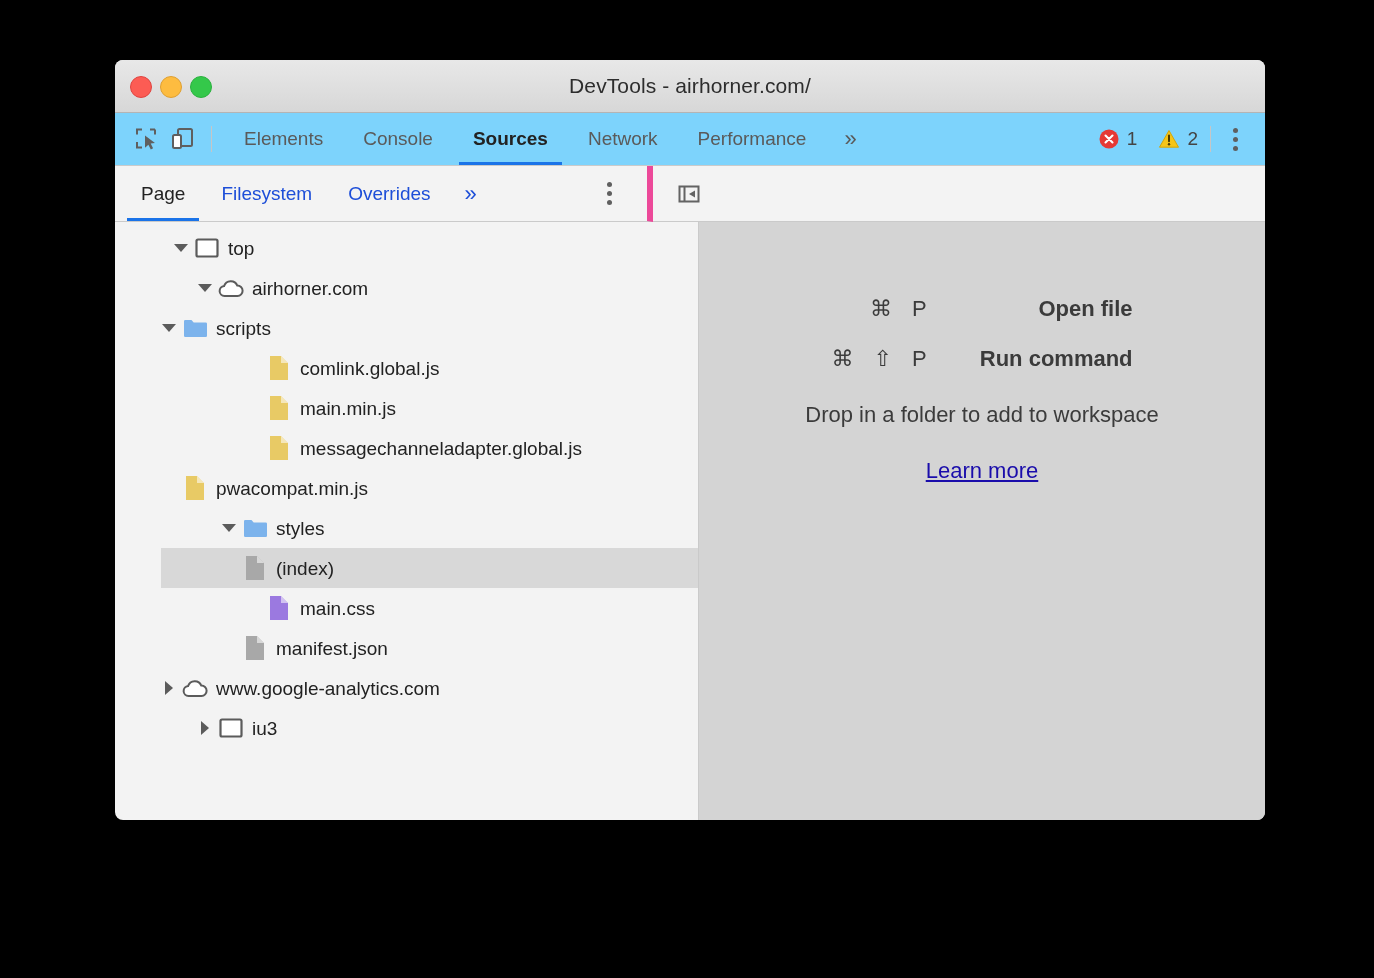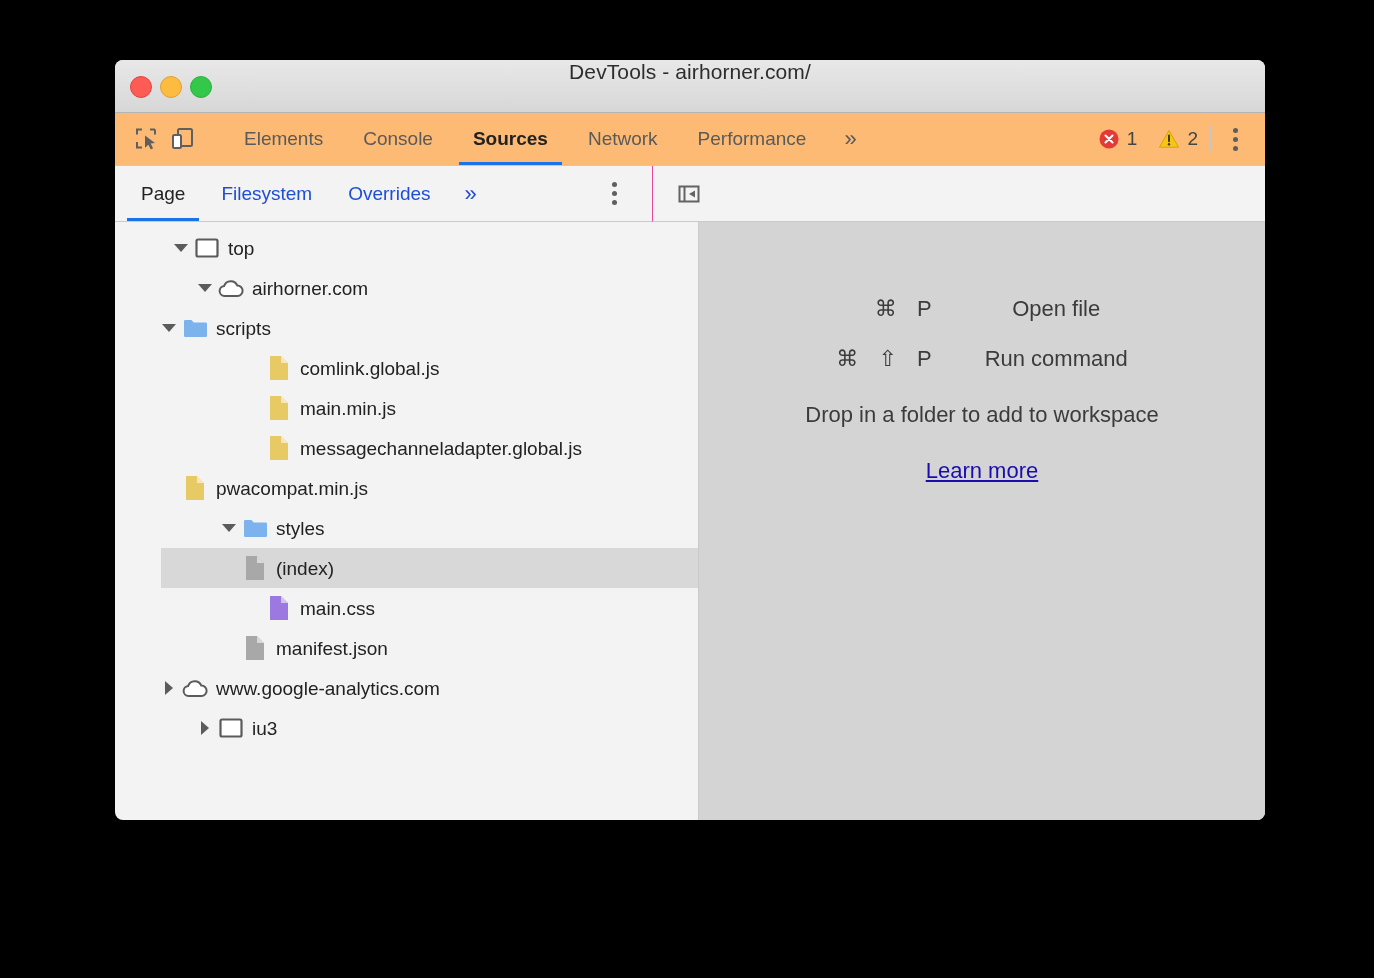--- a/index.html
+++ b/index.html
@@ -24,21 +24,21 @@
     box-shadow: 0 6px 28px rgba(0,0,0,0.55);
   }
 
   
   .titlebar {
     position: relative;
     height: 52px;
     background: linear-gradient(to bottom, #e8e8e8 0%, #d7d7d7 100%);
     border-bottom: 1px solid #b4b4b4;
     display: flex;
-    align-items: flex-start;
+    align-items: center;
   }
   .traffic {
     position: absolute;
     left: 15px;
     top: 16px;
     display: flex;
     gap: 8px;
   }
   .dot {
     width: 20px;
@@ -52,21 +52,21 @@
     width: 100%;
     text-align: center;
     font-size: 21px;
     color: #2d2d2d;
     letter-spacing: 0.1px;
   }
 
   
   .toolbar {
     height: 53px;
-    background: #fdba74;
+    background: #7dd3fc;
     border-bottom: 1px solid #cacaca;
     display: flex;
     align-items: center;
     padding: 0 0 0 14px;
     box-sizing: border-box;
     position: relative;
   }
   .tb-icon {
     width: 36px;
     height: 36px;
@@ -156,21 +156,21 @@
   
   .subrow {
     display: flex;
     height: 56px;
   }
   .subtabs {
     width: 538px;
     box-sizing: border-box;
     background: #f3f3f3;
     border-bottom: 1px solid #cacaca;
-    border-right: 1px solid #ec4899;
+    border-right: 6px solid #ec4899;
     display: flex;
     align-items: center;
     position: relative;
     padding-left: 8px;
   }
   .subtab {
     position: relative;
     height: 100%;
     display: flex;
     align-items: center;
@@ -288,21 +288,21 @@
     font-size: 22px;
     color: #3b3b3b;
     padding: 12px 0;
   }
   .sc-keys {
     text-align: right;
     padding-right: 46px !important;
     white-space: nowrap;
     letter-spacing: 7px;
   }
-  .sc-desc { text-align: center; }
+  .sc-desc { text-align: right; font-weight: bold; }
   .ph-line {
     font-size: 22px;
     color: #3b3b3b;
     margin-top: 18px;
   }
   .ph-link {
     font-size: 22px;
     color: #1a0dab;
     text-decoration: underline;
     margin-top: 30px;

